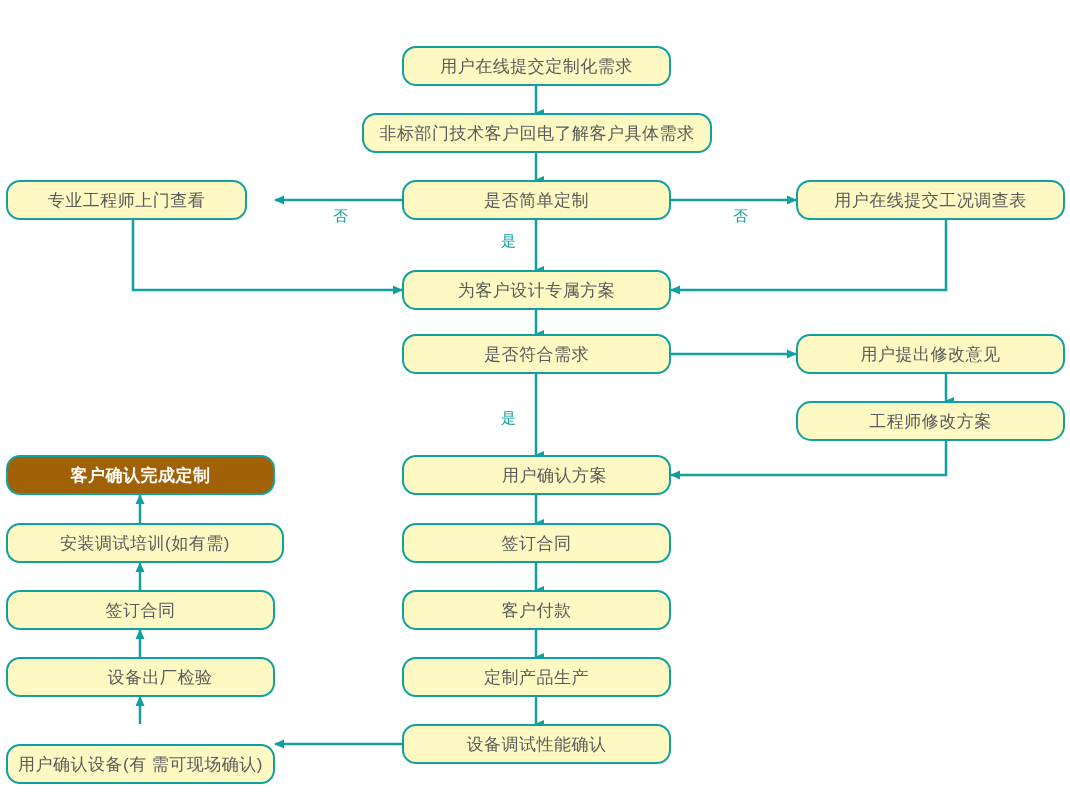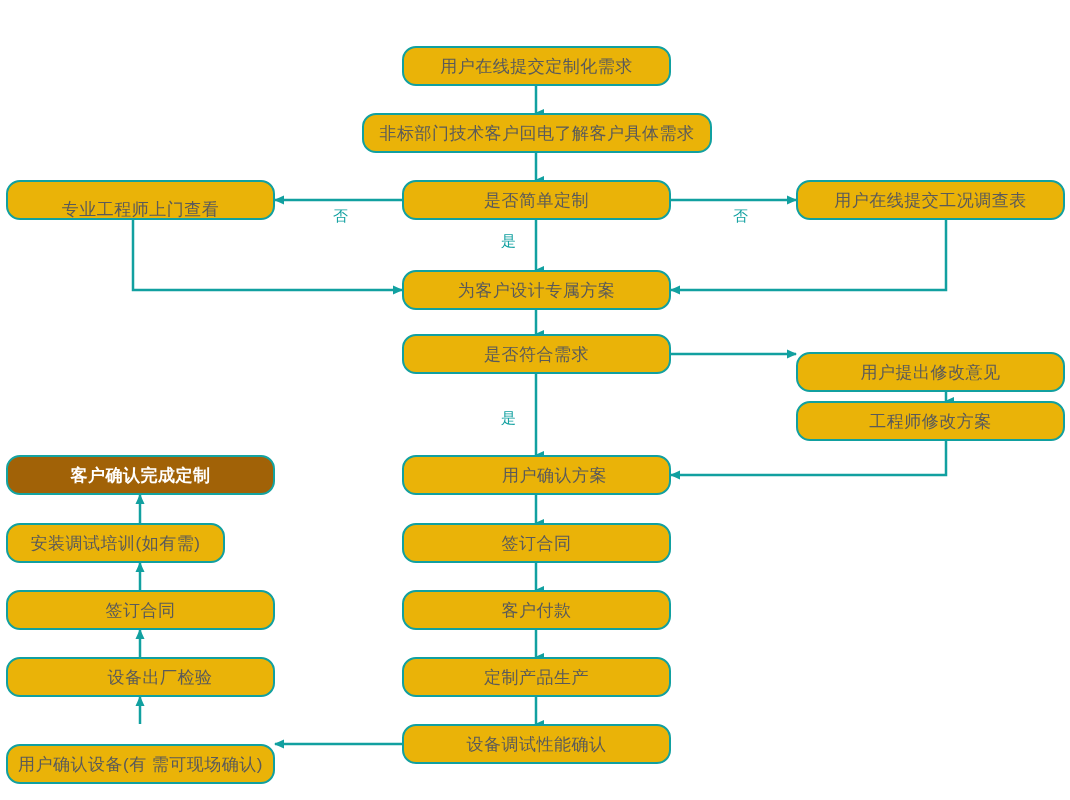--- a/index.html
+++ b/index.html
@@ -23,21 +23,21 @@
     top: 0;
     width: 1070px;
     height: 800px;
     pointer-events: none;
   }
   .node {
     position: absolute;
     box-sizing: border-box;
     border: 2px solid #11a0a0;
     border-radius: 14px;
-    background: #eab308;
+    background: #fef9c3;
     color: #5a5a5a;
     font-size: 17px;
     line-height: 1;
     display: flex;
     align-items: center;
     justify-content: center;
     text-align: center;
     white-space: nowrap;
     letter-spacing: 0.5px;
   }
@@ -98,36 +98,36 @@
   <div id="node-layer">
       <div class="node" style="left: 402px; top: 46px; width: 269px; height: 40px;">
         <span>用户在线提交定制化需求</span>
       </div>
       <div class="node" style="left: 362px; top: 113px; width: 350px; height: 40px;">
         <span>非标部门技术客户回电了解客户具体需求</span>
       </div>
       <div class="node" style="left: 402px; top: 180px; width: 269px; height: 40px;">
         <span>是否简单定制</span>
       </div>
-      <div class="node" style="left: 6px; top: 180px; width: 269px; height: 40px; align-items: flex-end;">
+      <div class="node" style="left: 6px; top: 180px; width: 241px; height: 40px;">
         <span>专业工程师上门查看</span>
       </div>
       <div class="node" style="left: 796px; top: 180px; width: 269px; height: 40px;">
         <span>用户在线提交工况调查表</span>
       </div>
       <div class="node" style="left: 402px; top: 270px; width: 269px; height: 40px;">
         <span>为客户设计专属方案</span>
       </div>
       <div class="node" style="left: 402px; top: 334px; width: 269px; height: 40px; justify-content: center;">
         <span>是否符合需求</span>
       </div>
-      <div class="node" style="left: 796px; top: 334px; width: 269px; height: 40px; margin-top: 18px;">
+      <div class="node" style="left: 796px; top: 334px; width: 269px; height: 40px;">
         <span>用户提出修改意见</span>
       </div>
-      <div class="node" style="left: 796px; top: 401px; width: 269px; height: 40px;">
+      <div class="node" style="left: 796px; top: 401px; width: 269px; height: 40px; border-radius: 15px;">
         <span>工程师修改方案</span>
       </div>
       <div class="node" style="left: 402px; top: 455px; width: 269px; height: 40px; padding-left: 36px;">
         <span>用户确认方案</span>
       </div>
       <div class="node" style="left: 402px; top: 523px; width: 269px; height: 40px; text-align: center;">
         <span>签订合同</span>
       </div>
       <div class="node" style="left: 402px; top: 590px; width: 269px; height: 40px;">
         <span>客户付款</span>
@@ -140,21 +140,21 @@
       </div>
       <div class="node" style="left: 6px; top: 724px; width: 269px; height: 40px; margin-top: 20px;">
         <span>用户确认设备(有 需可现场确认)</span>
       </div>
       <div class="node" style="left: 6px; top: 657px; width: 269px; height: 40px; padding-left: 39px;">
         <span>设备出厂检验</span>
       </div>
       <div class="node" style="left: 6px; top: 590px; width: 269px; height: 40px;">
         <span>签订合同</span>
       </div>
-      <div class="node" style="left: 6px; top: 523px; width: 219px; height: 40px;">
+      <div class="node" style="left: 6px; top: 523px; width: 278px; height: 40px;">
         <span>安装调试培训(如有需)</span>
       </div>
       <div class="node filled" style="left: 6px; top: 455px; width: 269px; height: 40px;">
         <span>客户确认完成定制</span>
       </div>
     </div>
   <div id="label-layer">
       <div class="edge-label" style="left: 333px; top: 208px;">否</div>
       <div class="edge-label" style="left: 733px; top: 208px;">否</div>
       <div class="edge-label" style="left: 501px; top: 233px;">是</div>

